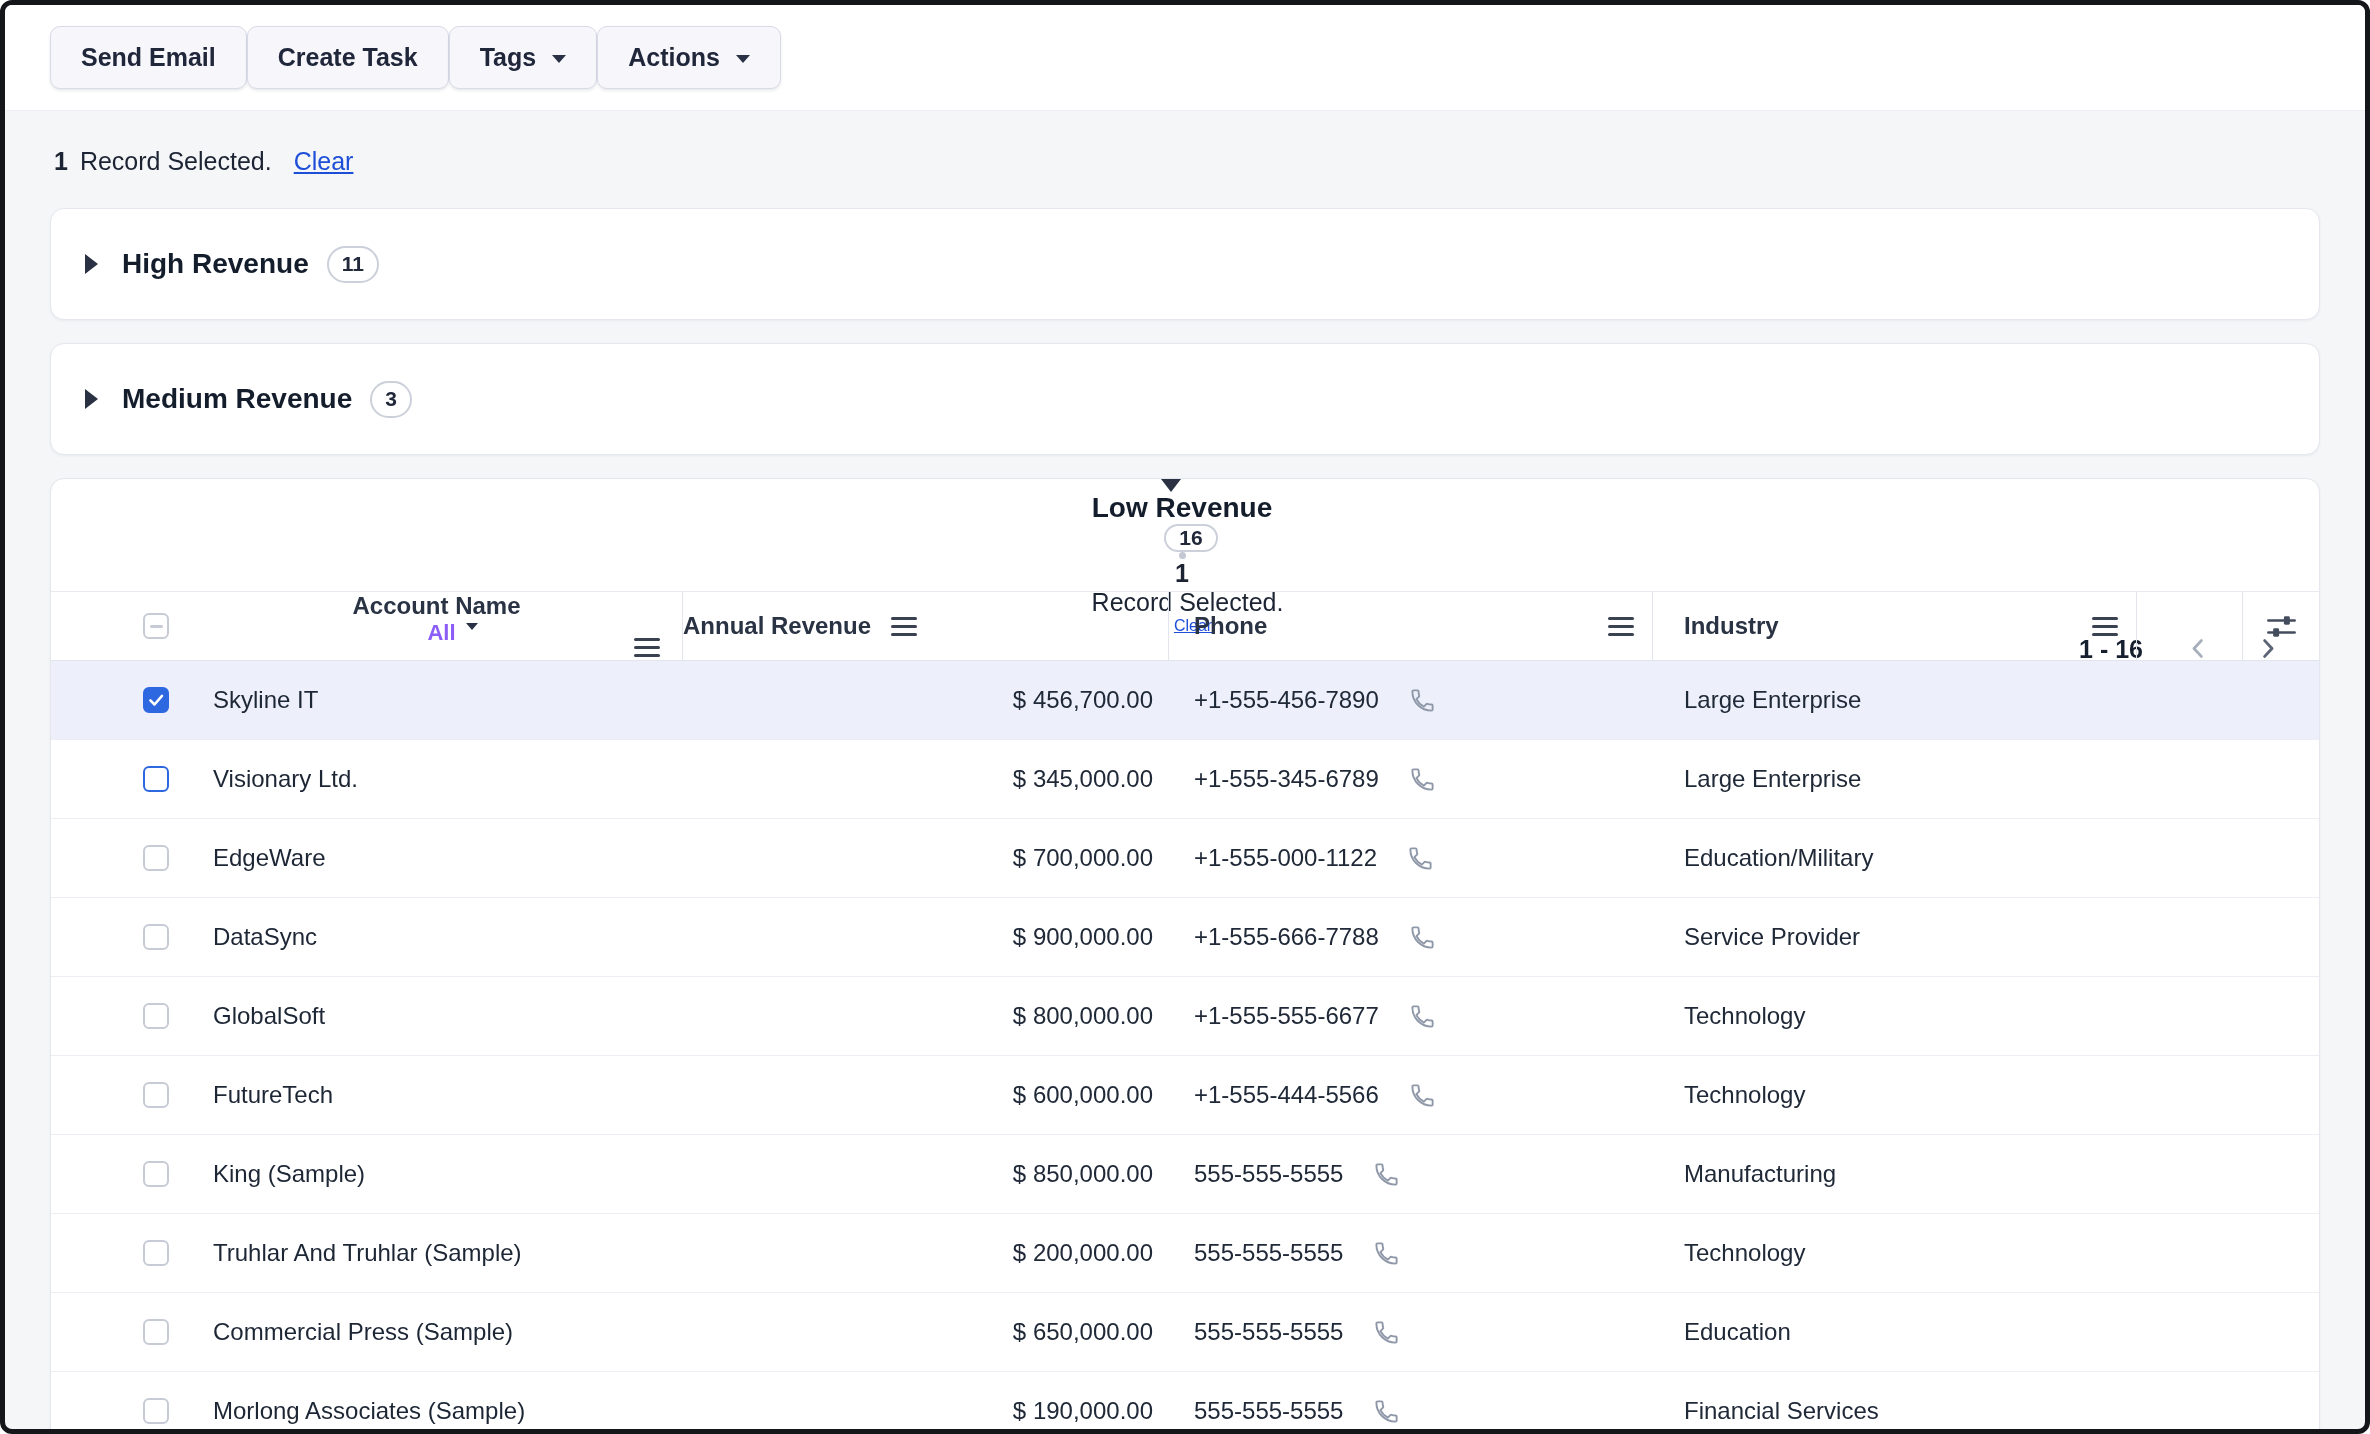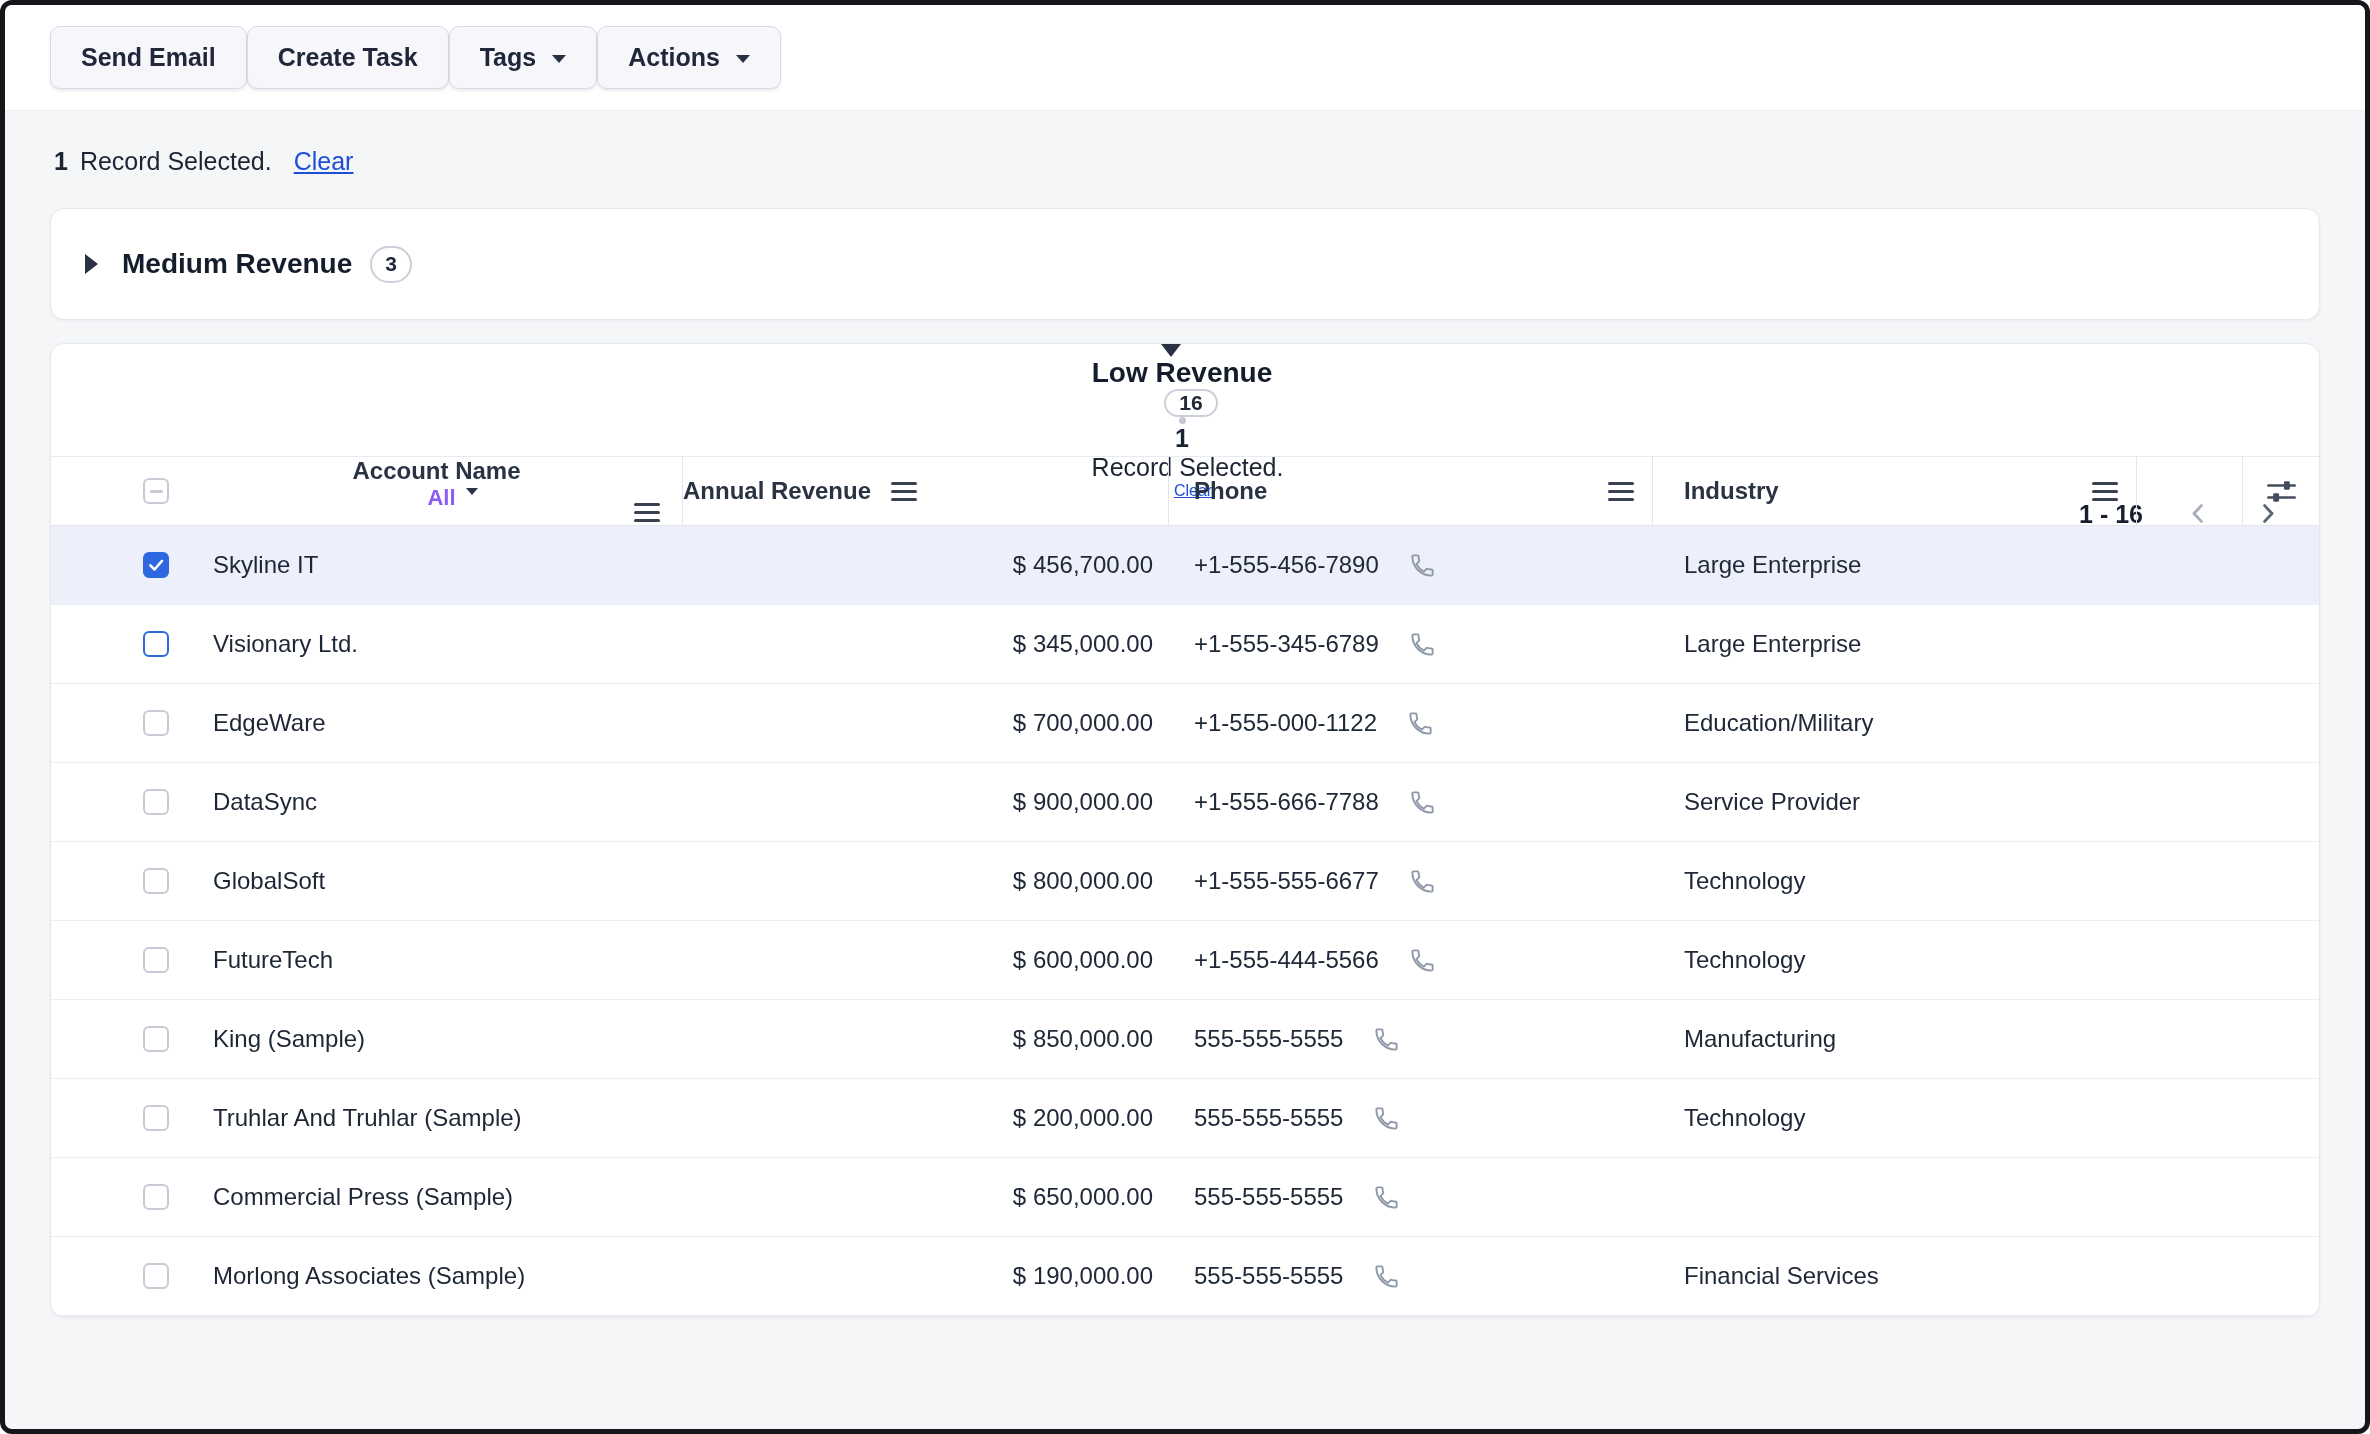--- a/index.html
+++ b/index.html
@@ -100,20 +100,25 @@
   </div>
 
   <div class="content">
 
     <div class="selection-bar">
       <span class="sel-count">1</span>
       <span class="sel-text">Record Selected.</span>
       <a class="clear-link">Clear</a>
     </div>
 
+    <div class="group-card collapsed">
+      <span class="tri-right"></span>
+      <span class="group-title">High Revenue</span>
+      <span class="badge">11</span>
+    </div>
 
     <div class="group-card collapsed">
       <span class="tri-right"></span>
       <span class="group-title">Medium Revenue</span>
       <span class="badge">3</span>
     </div>
 
     <div class="group-card expanded">
       <div class="group-header">
         <span class="tri-down"></span>
@@ -349,20 +354,21 @@
     <div class="cell td-account">Commercial Press (Sample)</div>
     <div class="cell td-revenue">$ 650,000.00</div>
     <div class="cell td-phone">
       <span>555-555-5555</span>
       <span class="phone-ic">
         <svg width="27" height="27" viewBox="0 0 24 24" fill="none" stroke="#8f98a8" stroke-width="1.7" stroke-linejoin="round">
           <path d="M6.62 10.79c1.44 2.83 3.76 5.14 6.59 6.59l2.2-2.2c.27-.27.67-.36 1.02-.24 1.12.37 2.33.57 3.57.57.55 0 1 .45 1 1V20c0 .55-.45 1-1 1-9.39 0-17-7.61-17-17 0-.55.45-1 1-1h3.5c.55 0 1 .45 1 1 0 1.25.2 2.45.57 3.57.11.35.03.74-.25 1.02l-2.2 2.2z"></path>
         </svg>
       </span>
     </div>
+    <div class="cell td-industry">Education</div>
     <div class="cell"></div>
     <div class="cell"></div>
   </div>
           <div class="t-grid t-row">
     <div class="cell t-check">
       <span class="checkbox">
         
       </span>
     </div>
     <div class="cell td-account">Morlong Associates (Sample)</div>

